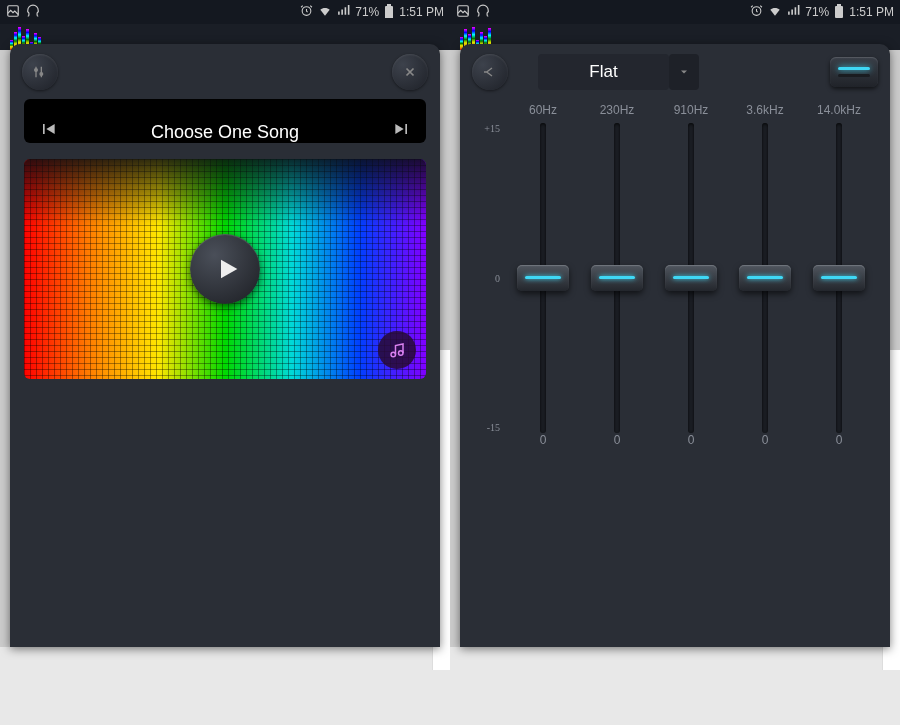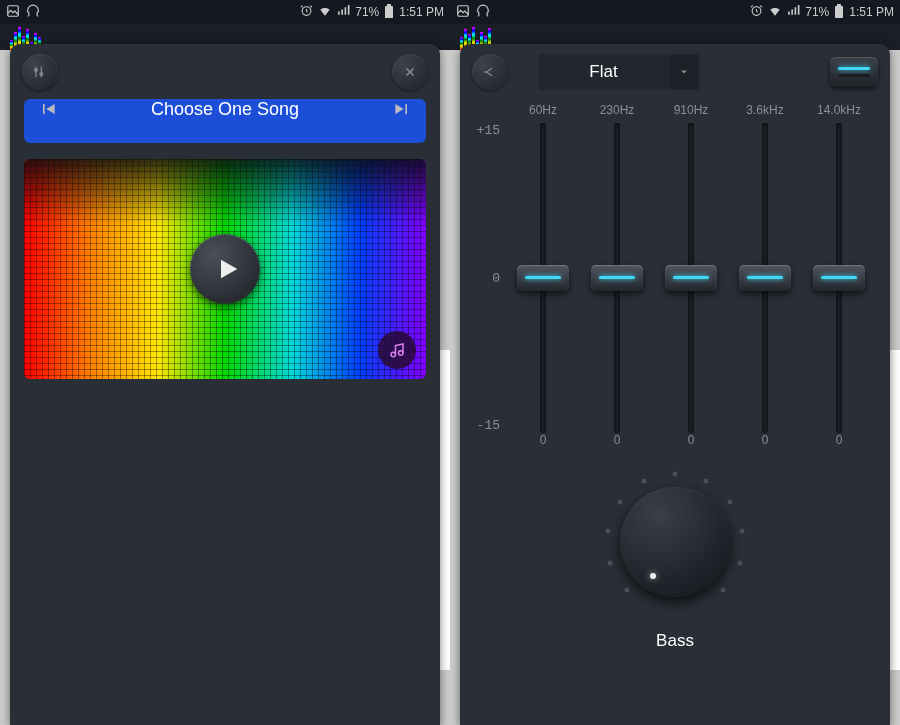--- a/index.html
+++ b/index.html
@@ -5,21 +5,21 @@
   * { box-sizing: border-box; margin: 0; padding: 0; }
   body {
     width: 900px; height: 725px;
     background: #e8e8e8;
     font-family: 'Comic Sans MS', cursive, sans-serif;
     display: flex;
     overflow: hidden;
     position: relative;
   }
   .phone {
-    width: 450px; height: 725px;
+    width: 450px; height: 647px;
     position: relative;
     background: #ccc;
   }
   .status-bar {
     height: 24px;
     background: #141820;
     color: #ccc;
     display: flex;
     align-items: center;
     padding: 0 6px;
@@ -106,24 +106,24 @@
     position: absolute;
     left: 8px; right: 8px; height: 3px;
     border-radius: 2px;
   }
   .power-btn::before { top: 10px; background: #3fd8f5; box-shadow: 0 0 6px #3fd8f5; }
   .power-btn::after { top: 17px; background: #1a1c20; }
 
   .track-bar {
     margin: 0 14px;
     height: 44px;
-    background: #1d4ed8;
+    background: #000000;
     border-radius: 6px;
     display: flex;
-    align-items: flex-start;
+    align-items: flex-end;
     padding: 0 14px;
     color: #fff;
   }
   .track-title { flex: 1; text-align: center; font-size: 18px; }
   .track-btn { color: #bbb; cursor: pointer; }
 
   .viz-area {
     margin: 16px 14px 0 14px;
     height: 220px;
     border-radius: 6px;
@@ -215,22 +215,22 @@
     color: #8a8f99;
   }
   .eq-sliders {
     position: relative;
     display: flex;
     height: 310px;
   }
   .eq-scale {
     width: 32px;
     position: relative;
-    font-family: Liberation Mono, monospace;
-    font-size: 13px;
+    font-family: Liberation Serif, serif;
+    font-size: 10px;
     color: #8a8f99;
   }
   .eq-scale-top { position: absolute; top: 0; right: 6px; }
   .eq-scale-mid { position: absolute; top: 50%; right: 6px; transform: translateY(-50%); }
   .eq-scale-bot { position: absolute; bottom: 0; right: 6px; }
   .eq-col {
     flex: 1;
     display: flex;
     flex-direction: column;
     align-items: center;
@@ -549,36 +549,15 @@
       <div class="eq-val-row">
         <span>0</span>
         <span>0</span>
         <span>0</span>
         <span>0</span>
         <span>0</span>
       </div>
     </div>
 
     <div class="dual-knobs">
-      <div class="dk-col">
-        <div class="dk-wrap">
-          <div class="dk-dots" id="dots-bass">
-              <div class="dk-dot" style="left: 26.9167px; top: 123.083px;"></div>
-              <div class="dk-dot" style="left: 10.3282px; top: 96.0132px;"></div>
-              <div class="dk-dot" style="left: 7.83719px; top: 64.3625px;"></div>
-              <div class="dk-dot" style="left: 19.9868px; top: 35.0306px;"></div>
-              <div class="dk-dot" style="left: 44.1286px; top: 14.4116px;"></div>
-              <div class="dk-dot" style="left: 75px; top: 7px;"></div>
-              <div class="dk-dot" style="left: 105.871px; top: 14.4116px;"></div>
-              <div class="dk-dot" style="left: 130.013px; top: 35.0306px;"></div>
-              <div class="dk-dot" style="left: 142.163px; top: 64.3625px;"></div>
-              <div class="dk-dot" style="left: 139.672px; top: 96.0132px;"></div>
-              <div class="dk-dot" style="left: 123.083px; top: 123.083px;"></div>
-            </div>
-          <div class="dk-knob">
-              <div class="dk-knob-dot"></div>
-            </div>
-        </div>
-        <div class="dk-label">Bass</div>
-      </div>
     </div>
   </div>
 </div>
 
 </body></html>

